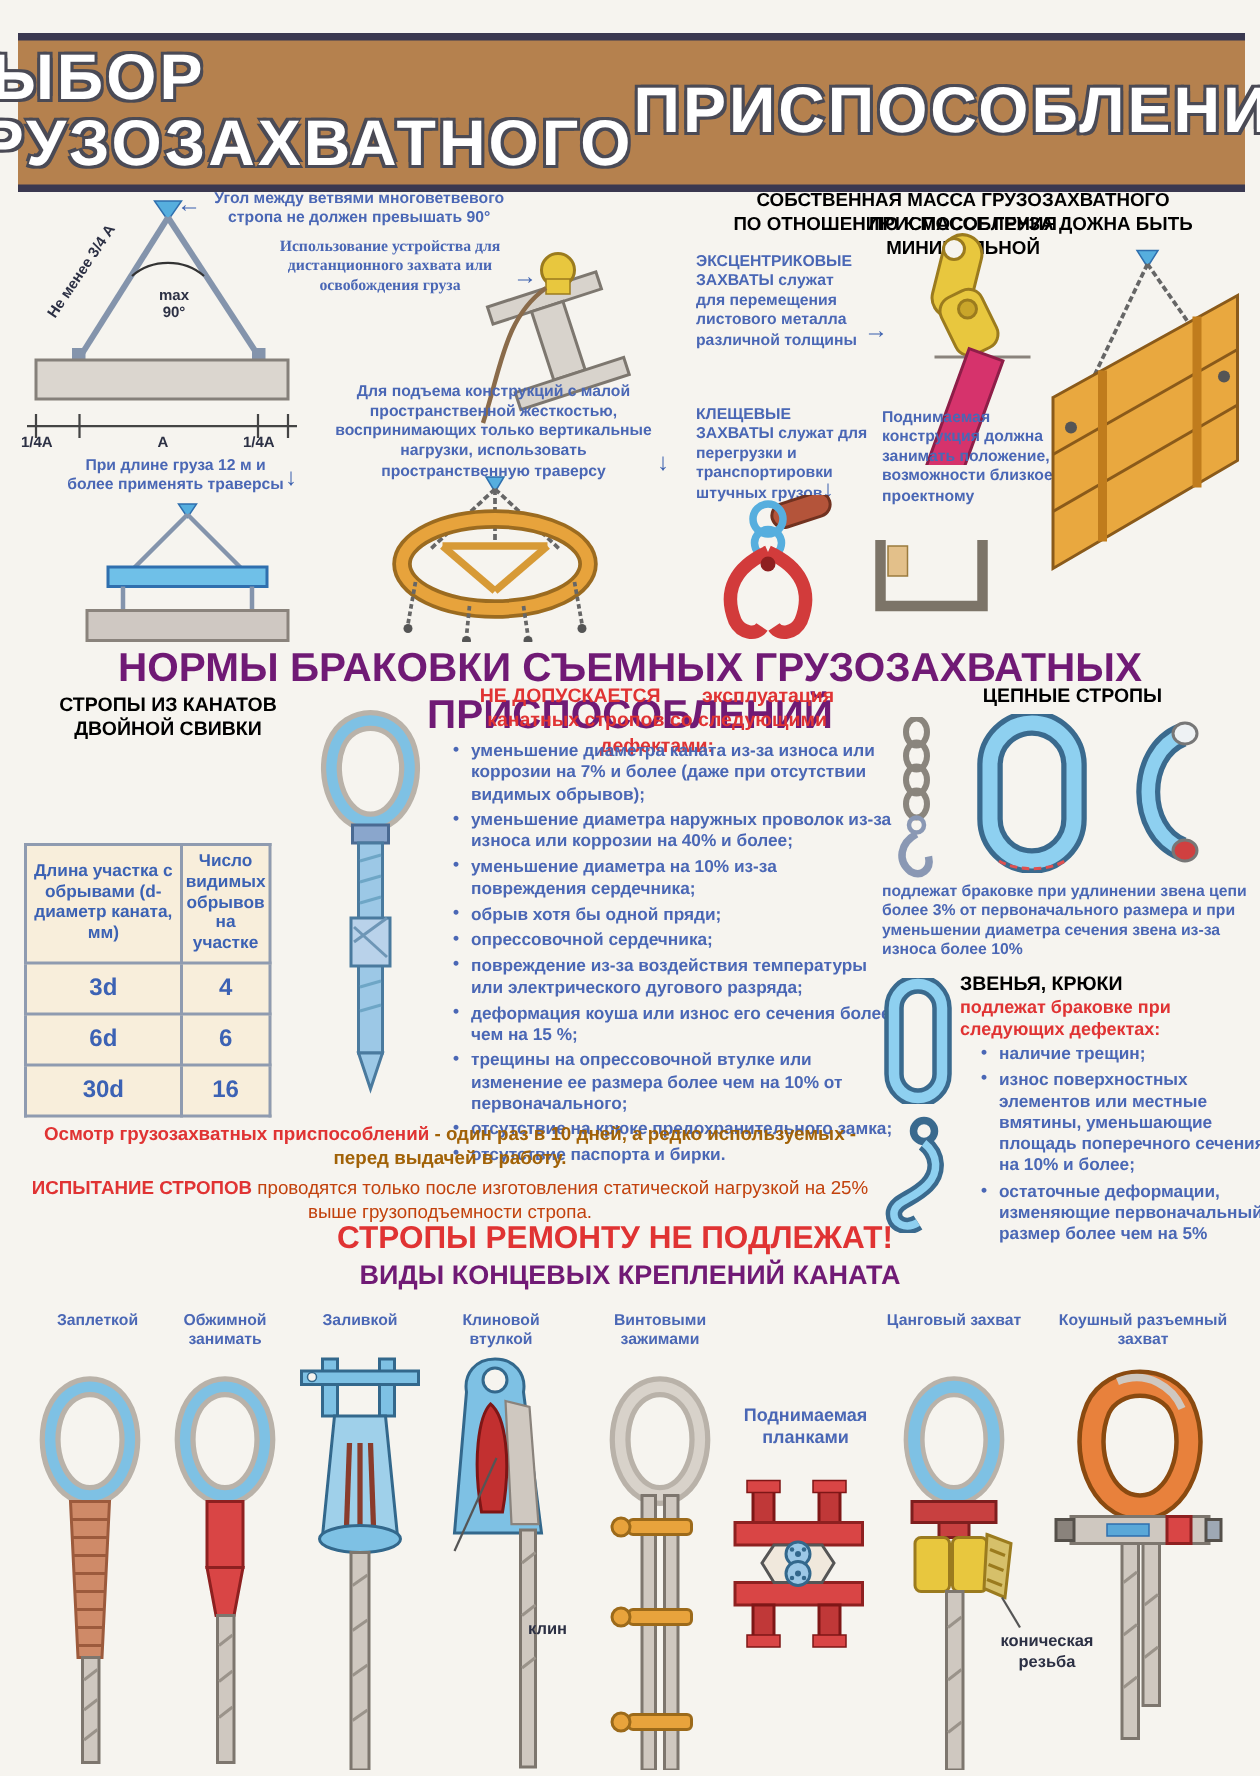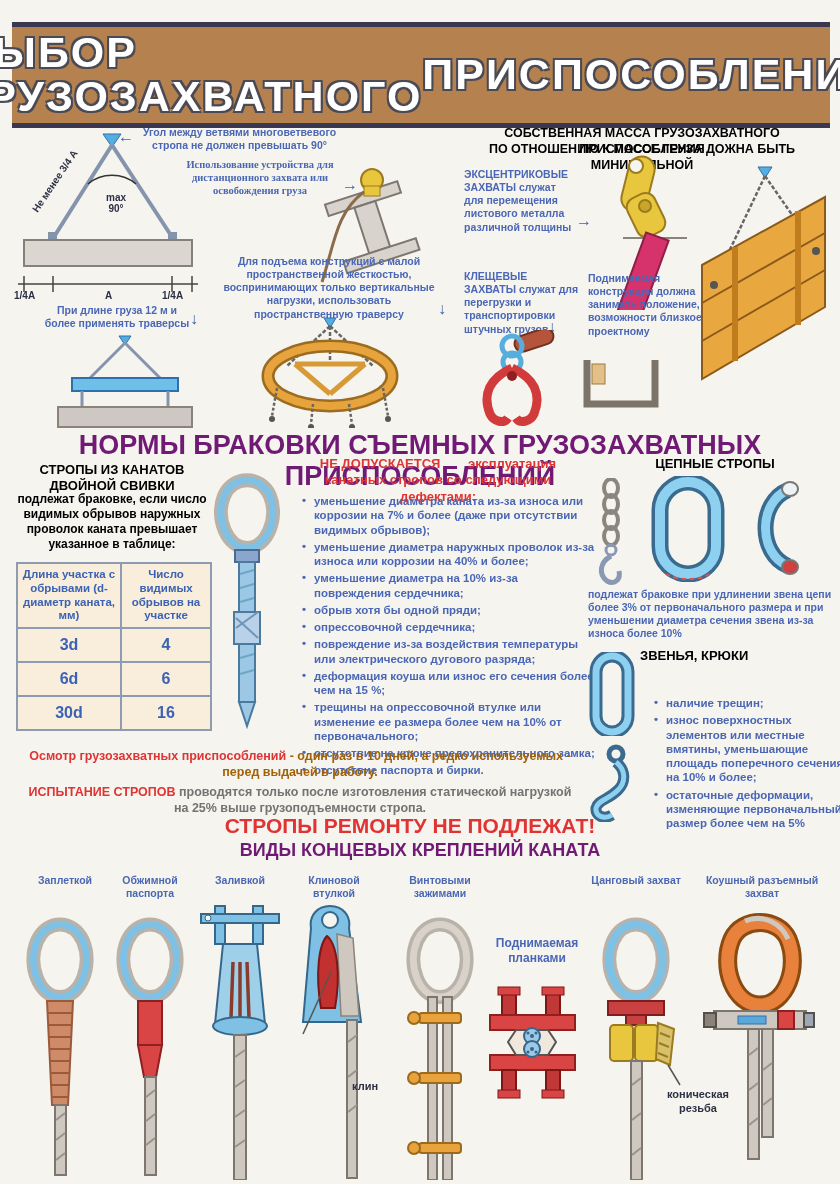--- a/index.html
+++ b/index.html
@@ -14,21 +14,21 @@
            text-shadow:-2px -2px 0 #4a4a55,2px -2px 0 #4a4a55,-2px 2px 0 #4a4a55,2px 2px 0 #4a4a55;}
   
   .bnote{color:#4a67b5;font-weight:700;font-size:10.5px;line-height:1.25;text-align:center;}
   .bnote-l{color:#4a67b5;font-weight:700;font-size:10.5px;line-height:1.25;text-align:left;}
   .greenh{color:#000000;font-weight:700;font-size:12.5px;line-height:1.25;text-align:center;}
   .redh{color:#e03333;font-weight:800;}
   .blueh{color:#701a75;font-weight:800;text-align:center;}
   .arr{color:#3f63b0;font-weight:800;font-size:16px;}
   .dim{color:#2c3044;font-weight:700;font-size:10px;}
   
-  table.breaks{border-collapse:collapse;background:#f8eedb;width:196px;}
+  table.breaks{border-collapse:collapse;background:#f8eedb;width:165px;}
   table.breaks td,table.breaks th{border:2px solid #8f9bb0;color:#3c62b4;text-align:center;vertical-align:middle;}
   table.breaks th{font-size:11.5px;font-weight:700;padding:4px 2px;line-height:1.2;}
   table.breaks td{font-size:16px;font-weight:800;padding:7px 2px;}
   
   ul.defs{margin:0;padding:0 0 0 14px;list-style:none;}
   ul.defs li{position:relative;color:#4a67b5;font-weight:700;font-size:11.5px;line-height:1.24;margin-bottom:3px;}
   ul.defs li::before{content:"•";position:absolute;left:-12px;top:-1px;}
   .center{text-align:center;}
 </style>
 </head>
@@ -159,21 +159,20 @@
     <line x1="12" y1="176" x2="135" y2="105" stroke="#8a5a1a" stroke-width="2"></line>
     <line x1="45" y1="82" x2="45" y2="196" stroke="#c07c1d" stroke-width="6"></line>
     <line x1="108" y1="46" x2="108" y2="160" stroke="#c07c1d" stroke-width="6"></line>
     <circle cx="24" cy="120" r="4" fill="#555"></circle>
       <circle cx="126" cy="86" r="4" fill="#555"></circle>
   </svg>
 
   <div class="abs blueh" style="left:0;top:430px;width:840px;font-size:27px;">НОРМЫ БРАКОВКИ СЪЕМНЫХ ГРУЗОЗАХВАТНЫХ ПРИСПОСОБЛЕНИЙ</div>
 
   <div class="abs greenh" style="left:12px;top:462px;width:200px;font-size:13px;">СТРОПЫ ИЗ КАНАТОВ ДВОЙНОЙ СВИВКИ</div>
-  <div class="abs greenh" style="left:8px;top:492px;width:208px;font-size:12px;">подлежат браковке, если число видимых обрывов наружных проволок каната превышает указанное в таблице:</div>
 
   <table class="breaks abs" style="left:16px;top:562px;">
     <tbody>
         <tr>
       <th style="width:98px;">Длина участка с обрывами (d-диаметр каната, мм)</th>
       <th>Число видимых обрывов на участке</th>
     </tr>
     <tr>
       <td>3d</td>
       <td>4</td>
@@ -247,38 +246,39 @@
   <svg class="abs" style="left:588px;top:652px;" width="48" height="84" viewBox="0 0 48 84">
     <rect x="8" y="4" width="32" height="76" rx="16" fill="none" stroke="#3a6a8e" stroke-width="13"></rect>
     <rect x="8" y="4" width="32" height="76" rx="16" fill="none" stroke="#8ed0f0" stroke-width="7"></rect>
   </svg>
   <svg class="abs" style="left:588px;top:744px;" width="48" height="78" viewBox="0 0 48 78">
     <circle cx="28" cy="10" r="7" fill="none" stroke="#3a6a8e" stroke-width="5"></circle>
     <path d="M28,18 C38,26 38,38 30,46 C20,56 10,56 8,64 C7,72 16,76 24,71" fill="none" stroke="#3a6a8e" stroke-width="11"></path>
     <path d="M28,18 C38,26 38,38 30,46 C20,56 10,56 8,64 C7,72 16,76 24,71" fill="none" stroke="#8ed0f0" stroke-width="5"></path>
   </svg>
   <div class="abs greenh" style="left:640px;top:648px;width:196px;font-size:13px;text-align:left;">ЗВЕНЬЯ, КРЮКИ</div>
+  <div class="abs redh" style="left:640px;top:664px;width:196px;font-size:12px;line-height:1.25;text-align:left;">подлежат браковке при следующих дефектах:</div>
   <ul class="defs abs" style="left:652px;top:696px;width:184px;">
     <li>наличие трещин;</li>
     <li>износ поверхностных элементов или местные вмятины, уменьшающие площадь поперечного сечения на 10% и более;</li>
     <li>остаточные деформации, изменяющие первоначальный размер более чем на 5%</li>
   </ul>
 
   <div class="abs center" style="left:20px;top:748px;width:560px;font-size:12.5px;line-height:1.3;">
     <span class="redh">Осмотр грузозахватных приспособлений</span><span style="color:#a16207;font-weight:800;"> - один раз в 10 дней, а редко используемых - перед выдачей в работу.</span>
   </div>
   <div class="abs center" style="left:20px;top:784px;width:560px;font-size:12.5px;line-height:1.3;">
-    <span class="redh">ИСПЫТАНИЕ СТРОПОВ</span><span style="color:#737373;font-weight:700;"> проводятся только после изготовления статической нагрузкой на 25% выше грузоподъемности стропа.</span>
+    <span class="redh">ИСПЫТАНИЕ СТРОПОВ</span><span style="color:#c2410c;font-weight:400;"> проводятся только после изготовления статической нагрузкой на 25% выше грузоподъемности стропа.</span>
   </div>
   <div class="abs center redh" style="left:130px;top:814px;width:560px;font-size:21px;">СТРОПЫ РЕМОНТУ НЕ ПОДЛЕЖАТ!</div>
 
   <div class="abs blueh" style="left:0;top:840px;width:840px;font-size:18px;">ВИДЫ КОНЦЕВЫХ КРЕПЛЕНИЙ КАНАТА</div>
 
   <div class="abs bnote" style="left:15px;top:874px;width:100px;">Заплеткой</div>
-  <div class="abs bnote" style="left:105px;top:874px;width:90px;">Обжимной паспорта</div>
+  <div class="abs bnote" style="left:105px;top:874px;width:90px;">Обжимной занимать</div>
   <div class="abs bnote" style="left:195px;top:874px;width:90px;">Заливкой</div>
   <div class="abs bnote" style="left:288px;top:874px;width:92px;">Клиновой втулкой</div>
   <div class="abs bnote" style="left:392px;top:874px;width:96px;">Винтовыми зажимами</div>
   <div class="abs bnote" style="left:588px;top:874px;width:96px;">Цанговый захват</div>
   <div class="abs bnote" style="left:692px;top:874px;width:140px;">Коушный разъемный захват</div>
   <div class="abs bnote" style="left:482px;top:936px;width:110px;font-size:12px;">Поднимаемая планками</div>
 
   <svg class="abs" style="left:15px;top:905px;" width="90" height="275" viewBox="0 0 90 275">
     <path d="M45,92 C24,92 12,60 22,36 C32,14 58,14 68,36 C78,60 66,92 45,92 Z" fill="none" stroke="#b9b2a9" stroke-width="14"></path>
     <path d="M45,92 C24,92 12,60 22,36 C32,14 58,14 68,36 C78,60 66,92 45,92 Z" fill="none" stroke="#7ec1e4" stroke-width="7"></path>

